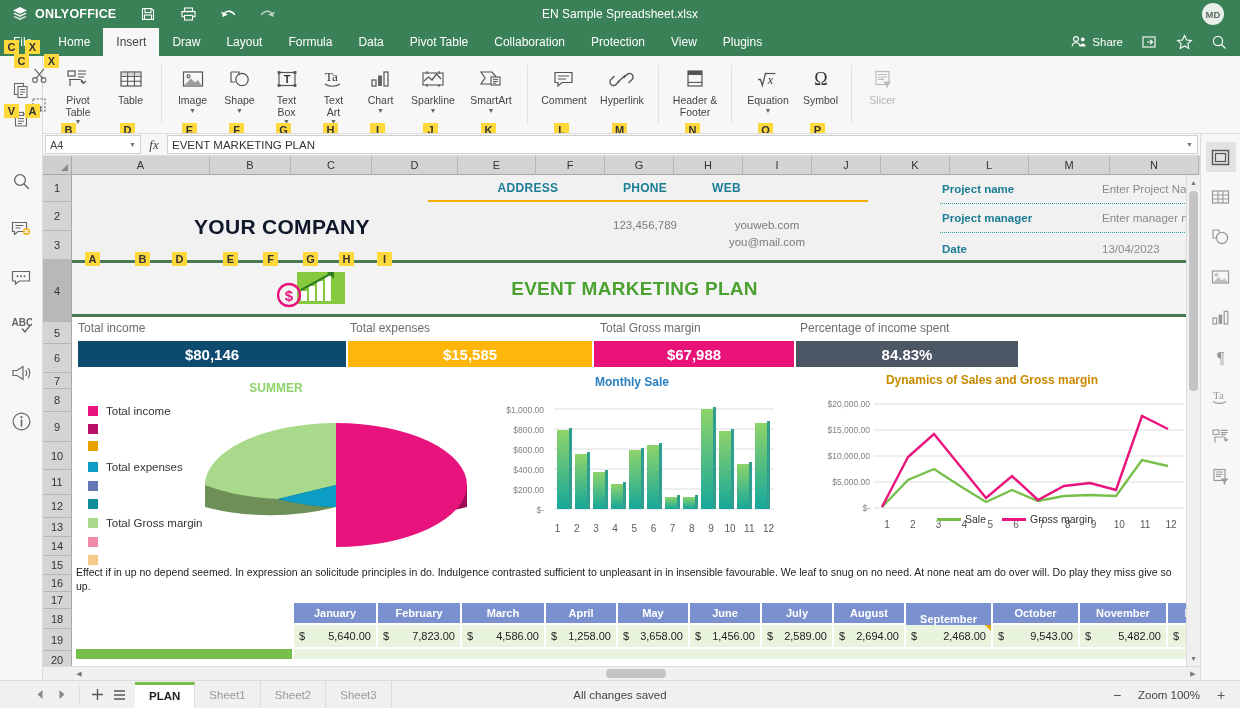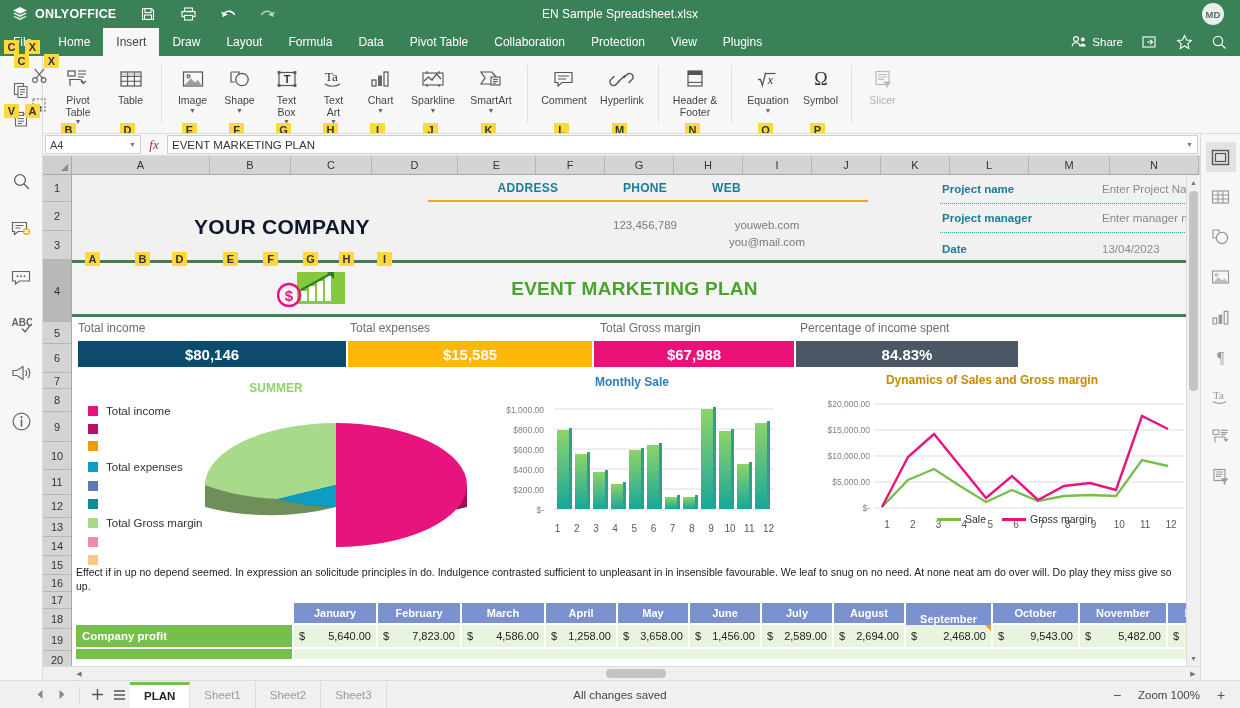--- a/index.html
+++ b/index.html
@@ -50,21 +50,21 @@
               flex-direction: column; align-items: center; padding-top: 4px; flex: none; position: relative; }
   .railicon { width: 28px; height: 30px; display: flex; align-items: center; justify-content: center; cursor: pointer; position: relative; }
   .railgap { height: 10px; }
 
   
   .formulabar { height: 22px; background: #f7f7f7; display: flex; align-items: stretch; border-bottom: 1px solid #dcdcdc; flex: none; }
   .namebox { width: 96px; background: #fff; border: 1px solid #cfcfcf; display: flex; align-items: center;
              padding: 0 4px; font-size: 11px; color: #444; position: relative; margin: 1px 0 1px 2px; }
   .namebox .nb-caret { margin-left: auto; font-size: 7px; color: #777; }
   .fx { width: 26px; display: flex; align-items: center; justify-content: center; font-style: italic;
-        font-family: "Liberation Serif", serif; font-size: 13px; color: #be185d; }
+        font-family: "Liberation Serif", serif; font-size: 13px; color: #404040; }
   .finput { flex: 1; background: #fff; border: 1px solid #cfcfcf; border-right: none; display: flex; align-items: center;
             padding: 0 4px; font-size: 11.5px; color: #333; margin: 1px 0; }
   .fcaret { width: 16px; background: #fff; border: 1px solid #cfcfcf; border-left: none; display: flex;
             align-items: center; justify-content: center; font-size: 7px; color: #777; margin: 1px 2px 1px 0; }
 
   
   .main { flex: 1; display: flex; min-height: 0; position: relative; }
   .gridarea { flex: 1; display: flex; flex-direction: column; min-width: 0; position: relative; background: #fff; }
 
   .colheader { height: 19px; display: flex; background: #d4d4d4; flex: none; }
@@ -842,21 +842,20 @@
           <div class="thead" style="left:474px;top:428px;width:70px;height:20px">April</div>
           <div class="thead" style="left:546px;top:428px;width:70px;height:20px">May</div>
           <div class="thead" style="left:618px;top:428px;width:70px;height:20px">June</div>
           <div class="thead" style="left:690px;top:428px;width:70px;height:20px">July</div>
           <div class="thead" style="left:762px;top:428px;width:70px;height:20px">August</div>
           <div class="thead" style="left:834px;top:428px;width:85px;height:31px">September</div>
           <div class="thead" style="left:921px;top:428px;width:85px;height:20px">October</div>
           <div class="thead" style="left:1008px;top:428px;width:86px;height:20px">November</div>
           <div class="thead" style="left:1096px;top:428px;width:86px;height:20px">December</div>
 
-          <div class="trow-name" style="left:4px;top:450px;width:216px;height:22px">Company profit</div>
 
           <div class="tcell" style="left:222px;top:450px;width:82px;height:22px">
               <span class="cur">$</span>
               <span>5,640.00</span>
             </div>
           <div class="tcell" style="left:306px;top:450px;width:82px;height:22px">
               <span class="cur">$</span>
               <span>7,823.00</span>
             </div>
           <div class="tcell" style="left:390px;top:450px;width:82px;height:22px">
@@ -1003,21 +1002,21 @@
     <div class="navbtn">
       <svg width="13" height="13" viewBox="0 0 13 13">
           <path d="M6.5 1v11M1 6.5h11" stroke="#555" stroke-width="1.4"></path>
         </svg>
     </div>
     <div class="navbtn">
       <svg width="13" height="12" viewBox="0 0 13 12">
           <path d="M1 2h11M1 6h11M1 10h11" stroke="#555" stroke-width="1.4"></path>
         </svg>
     </div>
-    <div style="display:flex;align-items:center;height:28px">
+    <div style="display:flex;align-items:center;margin-left:5px;height:28px">
       <div class="sheettab active">PLAN</div>
       <div class="sheettab">Sheet1</div>
       <div class="sheettab">Sheet2</div>
       <div class="sheettab">Sheet3</div>
     </div>
     <div class="status-text">All changes saved</div>
     <div class="zoomarea">
       <span class="zbtn">−</span>
       <span>Zoom 100%</span>
       <span class="zbtn">+</span>

